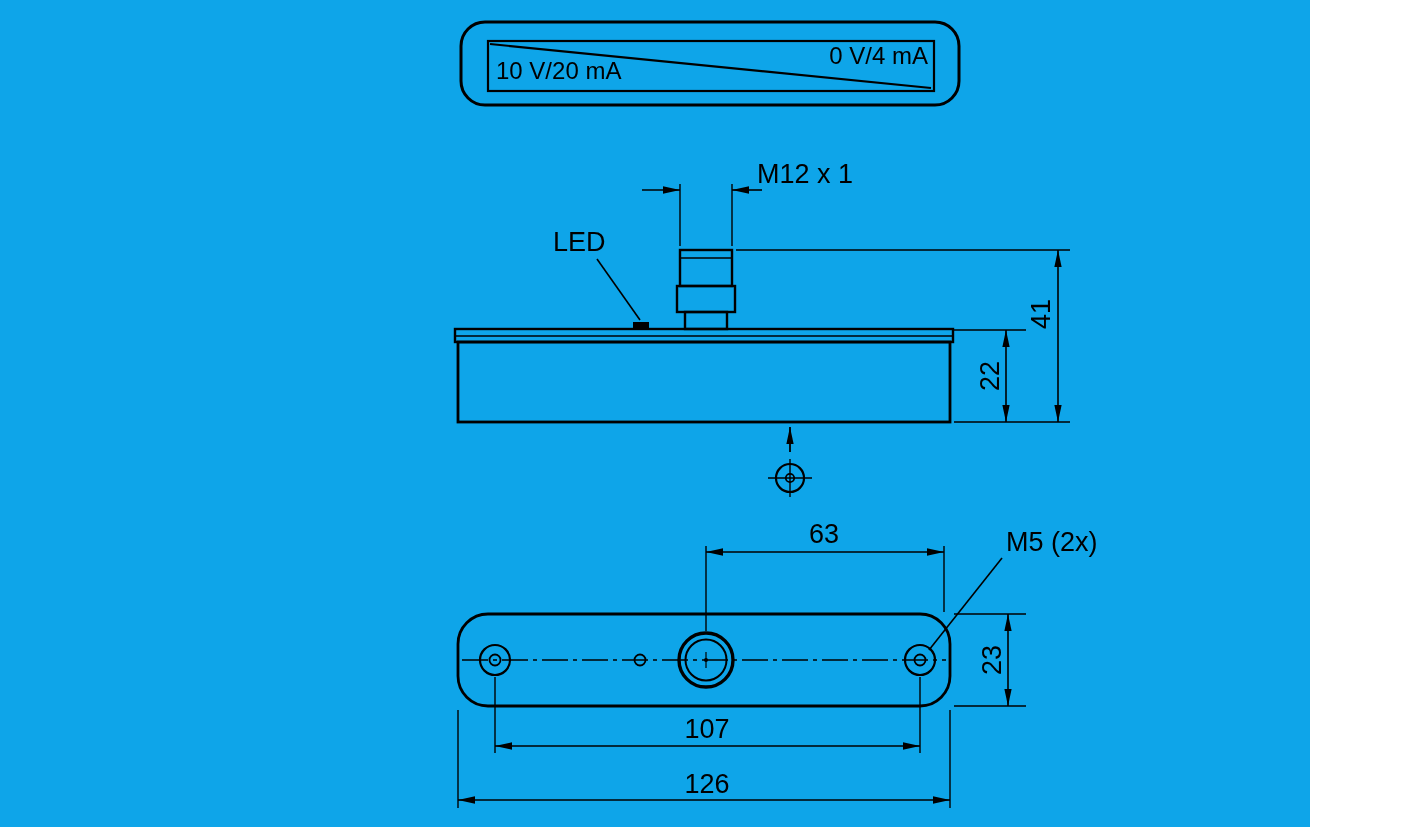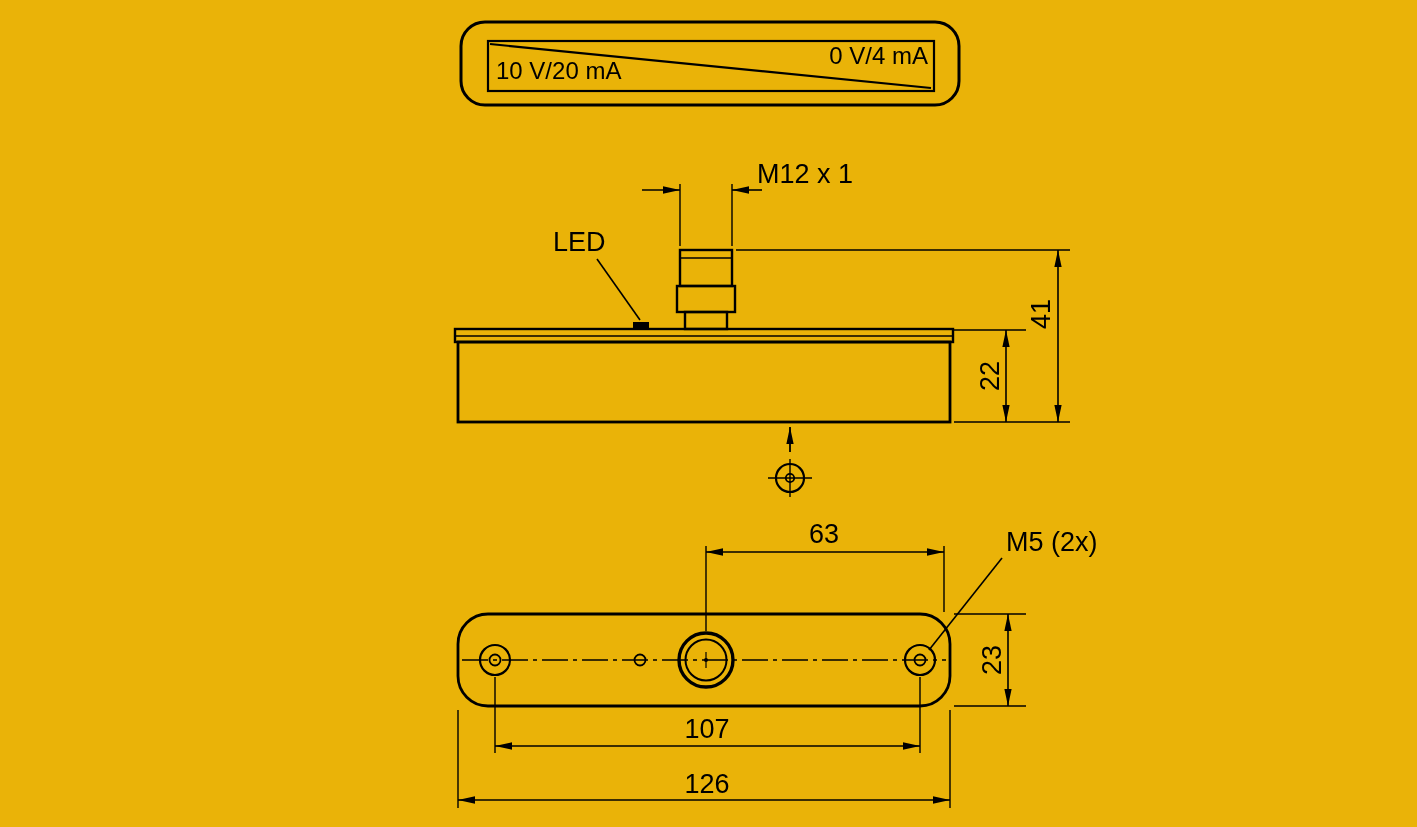--- a/index.html
+++ b/index.html
@@ -5,23 +5,23 @@
 <style>
   html, body {
     margin: 0;
     padding: 0;
     background: #ffffff;
     width: 1417px;
     height: 827px;
     overflow: hidden;
   }
   .drawing-wrap {
-    width: 1417px;
+    width: 1310px;
     height: 827px;
-    background: #eab308;
+    background: #0ea5e9;
   }
   svg text {
     font-family: "Liberation Sans", "DejaVu Sans", sans-serif;
     fill: #000000;
   }
   svg .ln { stroke: #000000; fill: none; }
 </style>
 </head>
 <body>
 

